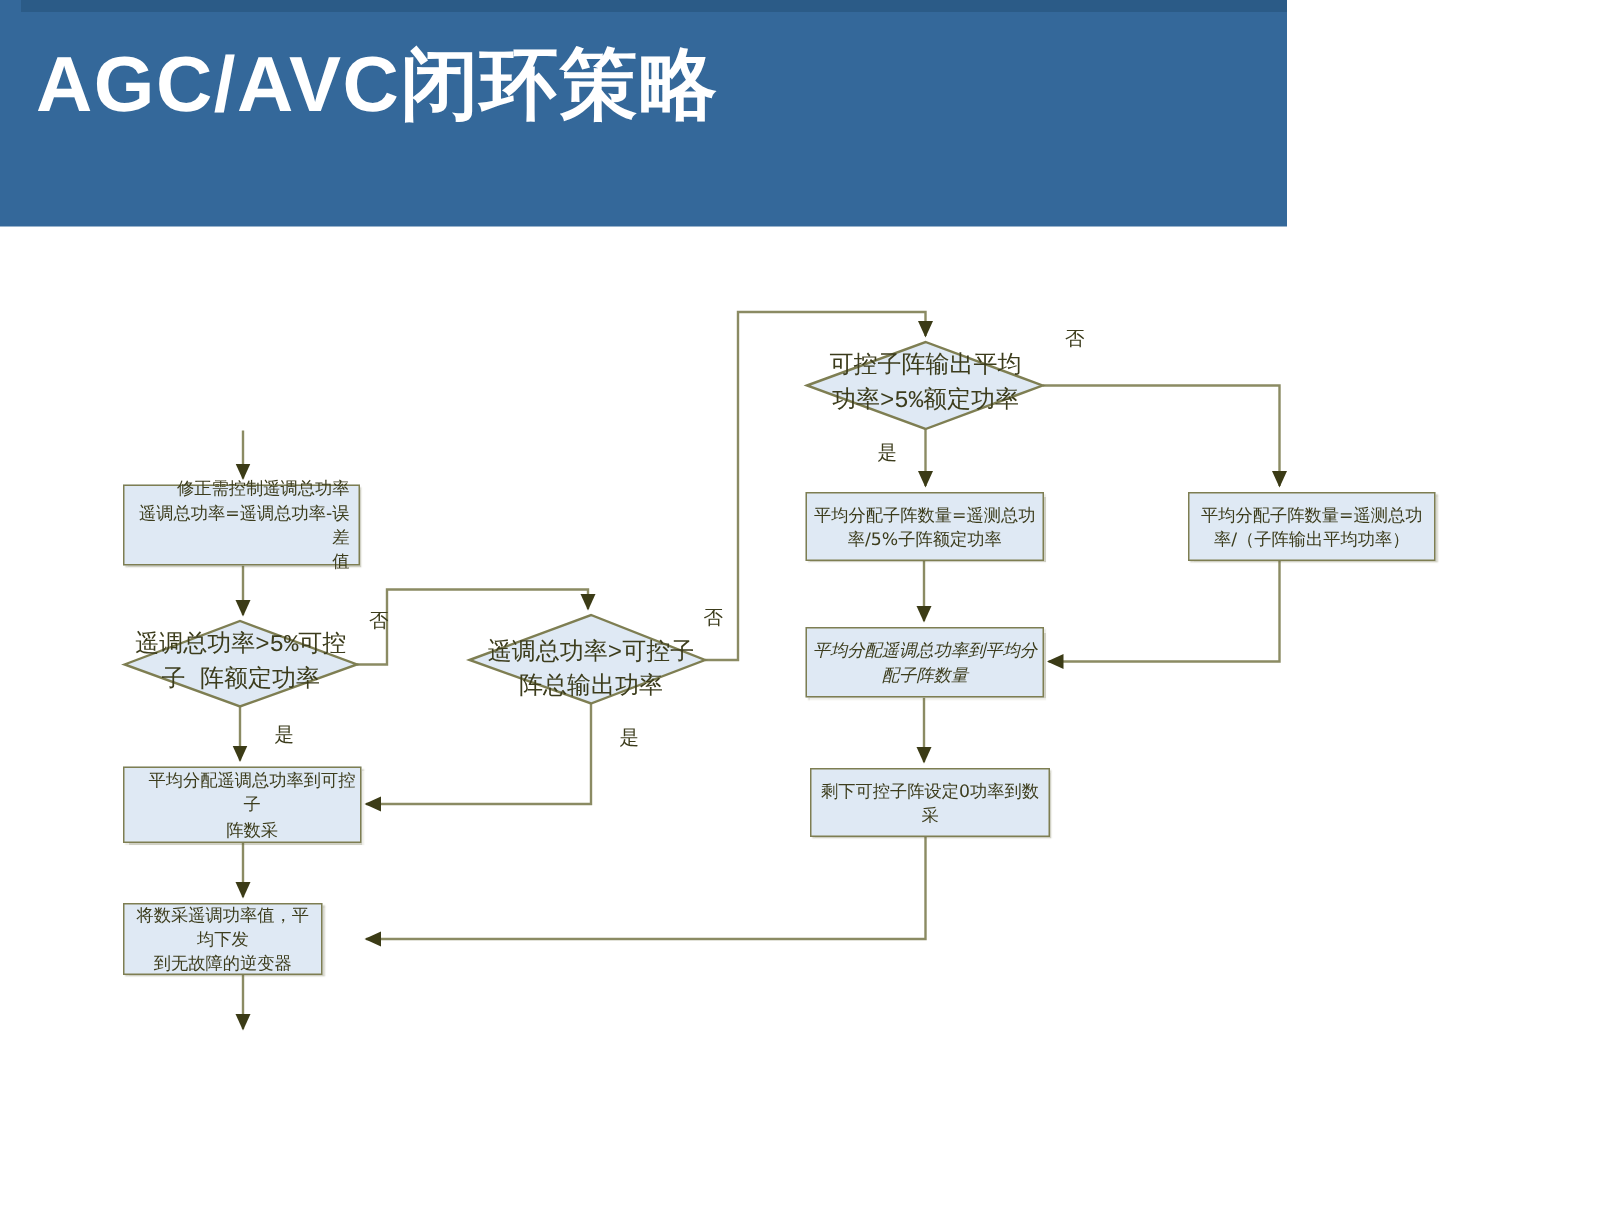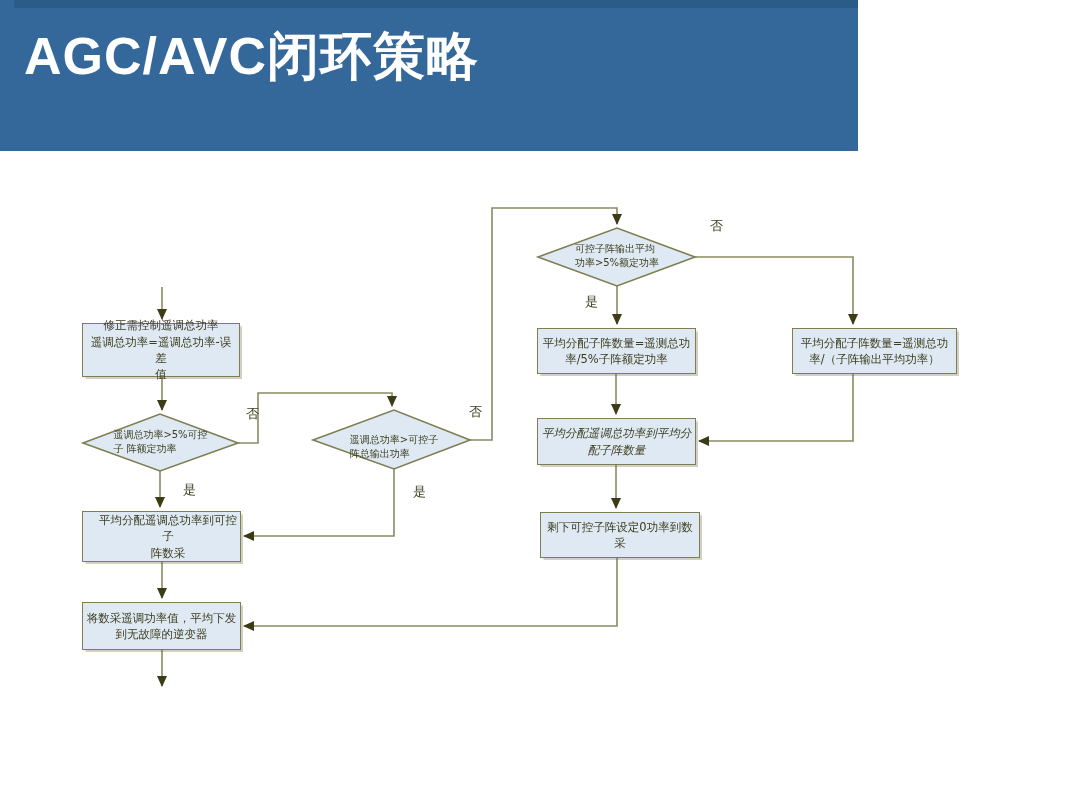--- a/index.html
+++ b/index.html
@@ -12,23 +12,23 @@
   .banner h1{position:absolute;left:24px;top:22px;margin:0;font-size:52px;font-weight:bold;
              color:#ffffff;letter-spacing:1px;font-family:"Liberation Sans","DejaVu Sans",sans-serif;}
 
   
   .chart-svg{position:absolute;left:0;top:0;z-index:1;}
   .node{position:absolute;z-index:2;box-sizing:border-box;background:#DFE9F4;
         border:1.6px solid #7E7E52;box-shadow:1.5px 1.5px 1px rgba(100,100,60,.30);
         display:flex;align-items:center;justify-content:center;
         text-align:center;font-size:11.5px;line-height:1.42;color:#3C3C1C;
         white-space:pre-line;padding:2px 3px;}
-  .node.left-text{justify-content:flex-start;text-align:center;padding:3px 6px;}
+  .node.left-text{justify-content:flex-start;text-align:right;padding:3px 6px;}
   .dtext{position:absolute;z-index:2;display:flex;align-items:center;justify-content:center;
-         font-size:10px;line-height:1.42;color:#3C3C1C;white-space:pre-line;}
+         text-align:center;font-size:16px;line-height:1.42;color:#3C3C1C;white-space:pre-line;font-family:Liberation Mono, monospace;}
   .blabel{position:absolute;z-index:2;font-size:13px;color:#3C3C1C;}
 </style>
 </head>
 <body>
 
 <div class="stage">
 
   <div class="banner">
     <div class="banner-topstrip"></div>
     <h1>AGC/AVC闭环策略</h1>
@@ -83,21 +83,21 @@
     <span>修正需控制遥调总功率
 遥调总功率=遥调总功率-误差
 值</span>
   </div>
 
   <div class="node" style="left:82px;top:511px;width:159px;height:51px;padding-left:16px;">
     <span>平均分配遥调总功率到可控子
 阵数采</span>
   </div>
 
-  <div class="node" style="left:82px;top:602px;width:159px;height:48px;">
+  <div class="node" style="left:82px;top:602px;width:133px;height:48px;">
     <span>将数采遥调功率值，平均下发
 到无故障的逆变器</span>
   </div>
 
   <div class="node" style="left:537px;top:328px;width:159px;height:46px;">
     <span>平均分配子阵数量=遥测总功
 率/5%子阵额定功率</span>
   </div>
 
   <div class="node" style="left:792px;top:328px;width:165px;height:46px;">

